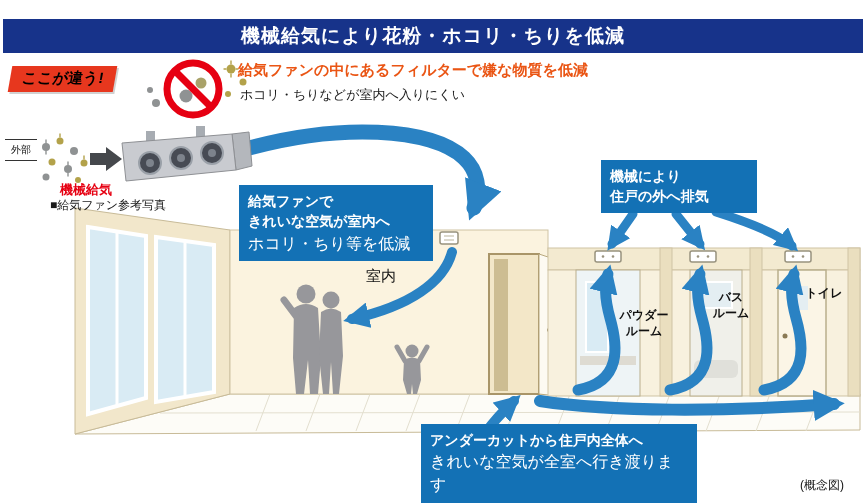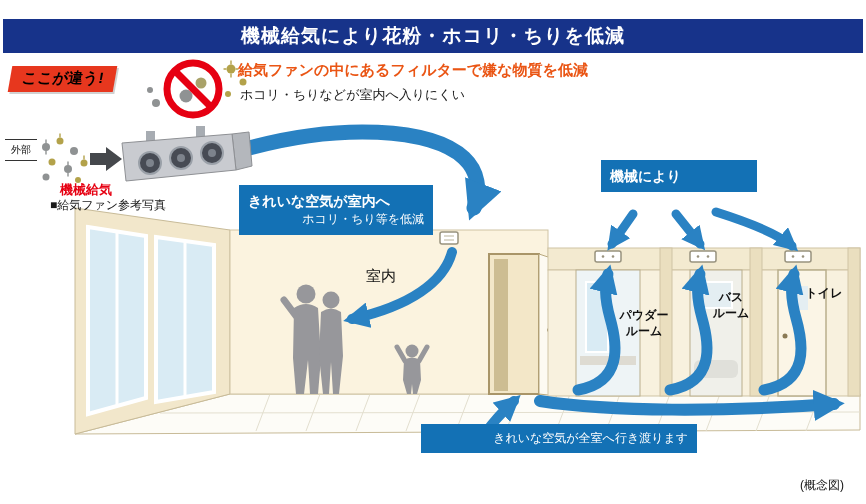--- a/index.html
+++ b/index.html
@@ -25,21 +25,21 @@
   .subline{left:240px;top:86px;font-size:13px;color:#1a1a1a;}
   .outside{left:5px;top:139px;font-size:10px;color:#111;padding:3px 6px;
     border-top:1.5px solid #333;border-bottom:1.5px solid #333;}
   .unit-name{left:60px;top:181px;color:#e60012;font-size:13px;font-weight:bold;}
   .unit-caption{left:50px;top:197px;font-size:12px;color:#1a1a1a;}
   .callout{
     position:absolute;z-index:2;background:#1371b5;color:#fff;
     padding:6px 9px;line-height:1.45;
   }
   .callout .b{font-weight:bold;font-size:14px;}
-  .callout .s{font-size:12px;text-align:right;}
+  .callout .s{font-size:16px;}
   .co-supply{left:239px;top:185px;width:176px;}
   .co-exhaust{left:601px;top:160px;width:138px;}
   .co-undercut{left:421px;top:424px;width:258px;}
   .interior{left:366px;top:267px;font-size:15px;color:#111;}
   .room-label{
     position:absolute;z-index:2;font-size:12px;font-weight:bold;color:#111;
     text-align:center;white-space:pre-line;line-height:1.3;
   }
   .rl-powder{left:612px;top:288px;width:64px;margin-top:20px;}
   .rl-bath{left:704px;top:290px;width:54px;}
@@ -233,29 +233,32 @@
   </div>
 
   <div class="txt subline">ホコリ・ちりなどが室内へ入りにくい</div>
   <div class="txt headline">給気ファンの中にあるフィルターで嫌な物質を低減</div>
 
   <div class="txt outside">外部</div>
   <div class="txt unit-name">機械給気</div>
   <div class="txt unit-caption">■給気ファン参考写真</div>
 
   <div class="callout co-supply">
+    <div class="b">給気ファンで</div>
     <div class="b">きれいな空気が室内へ</div>
     <div class="s">ホコリ・ちり等を低減</div>
   </div>
 
   <div class="callout co-exhaust">
     <div class="b">機械により</div>
+    <div class="b">住戸の外へ排気</div>
   </div>
 
   <div class="callout co-undercut">
+    <div class="b">アンダーカットから住戸内全体へ</div>
     <div class="s">きれいな空気が全室へ行き渡ります</div>
   </div>
 
   <div class="txt interior">室内</div>
 
   <div class="room-label rl-powder">パウダー
 ルーム</div>
   <div class="room-label rl-bath">バス
 ルーム</div>
   <div class="room-label rl-toilet">トイレ</div>

